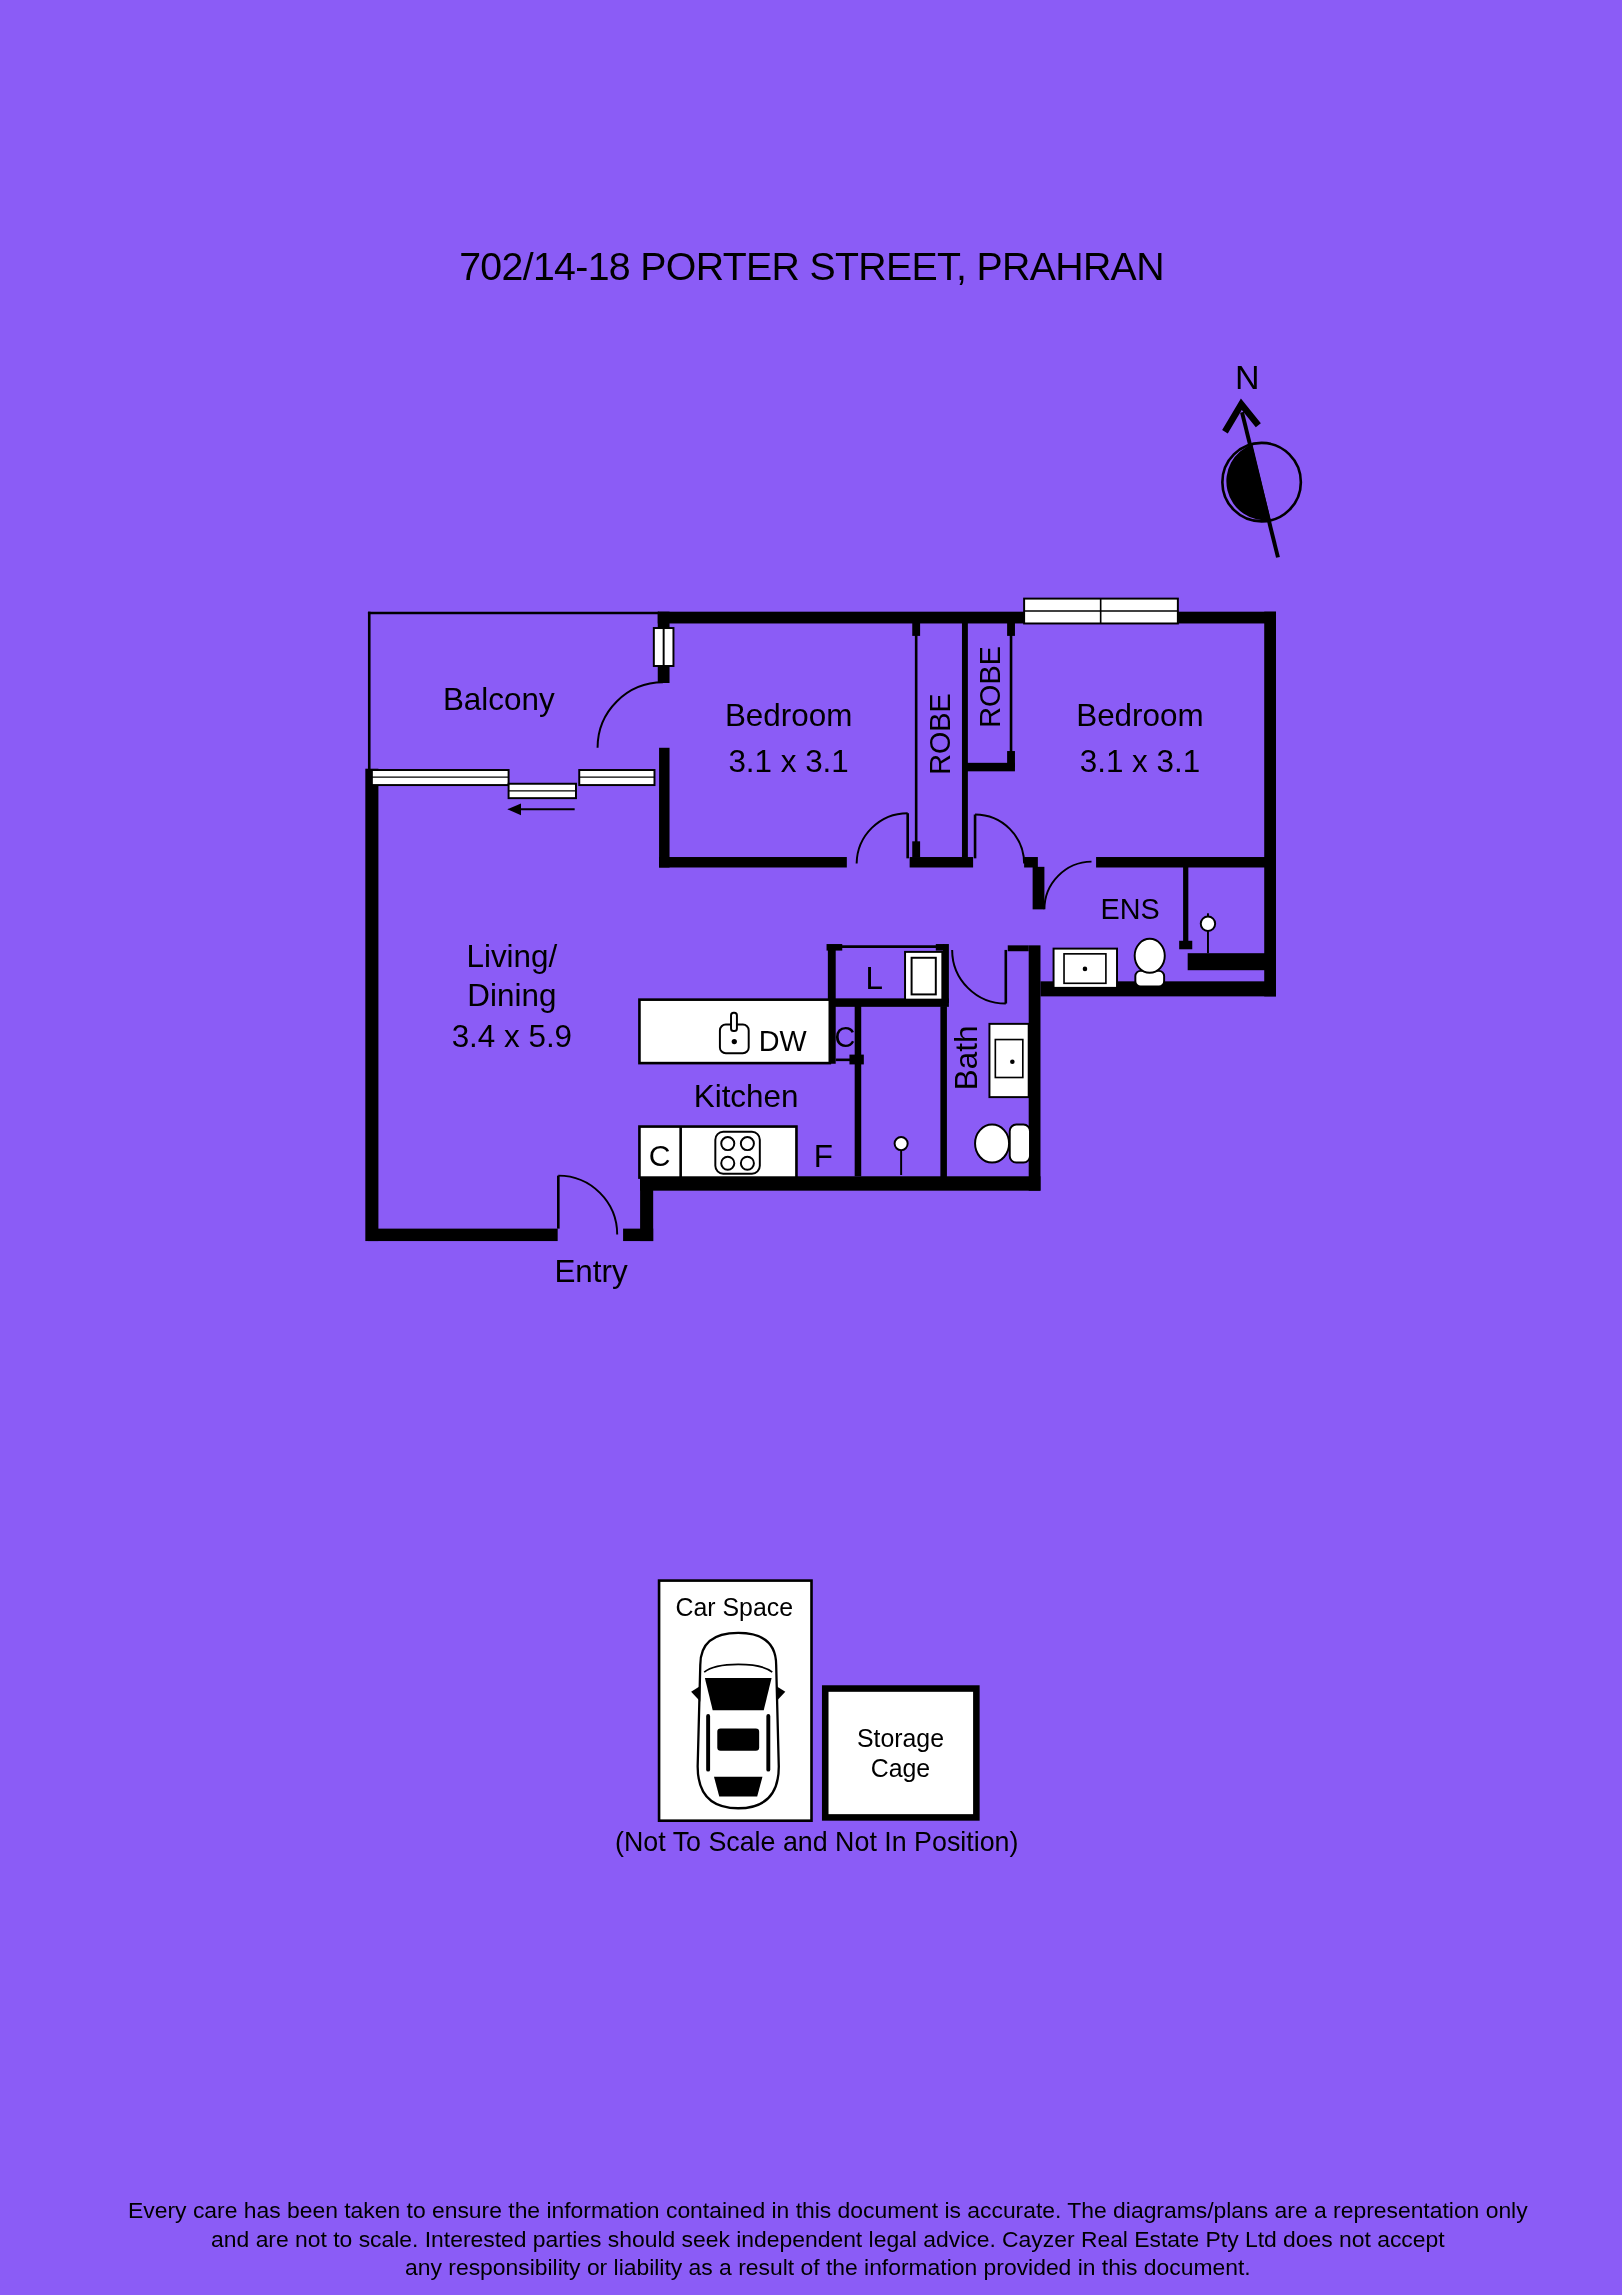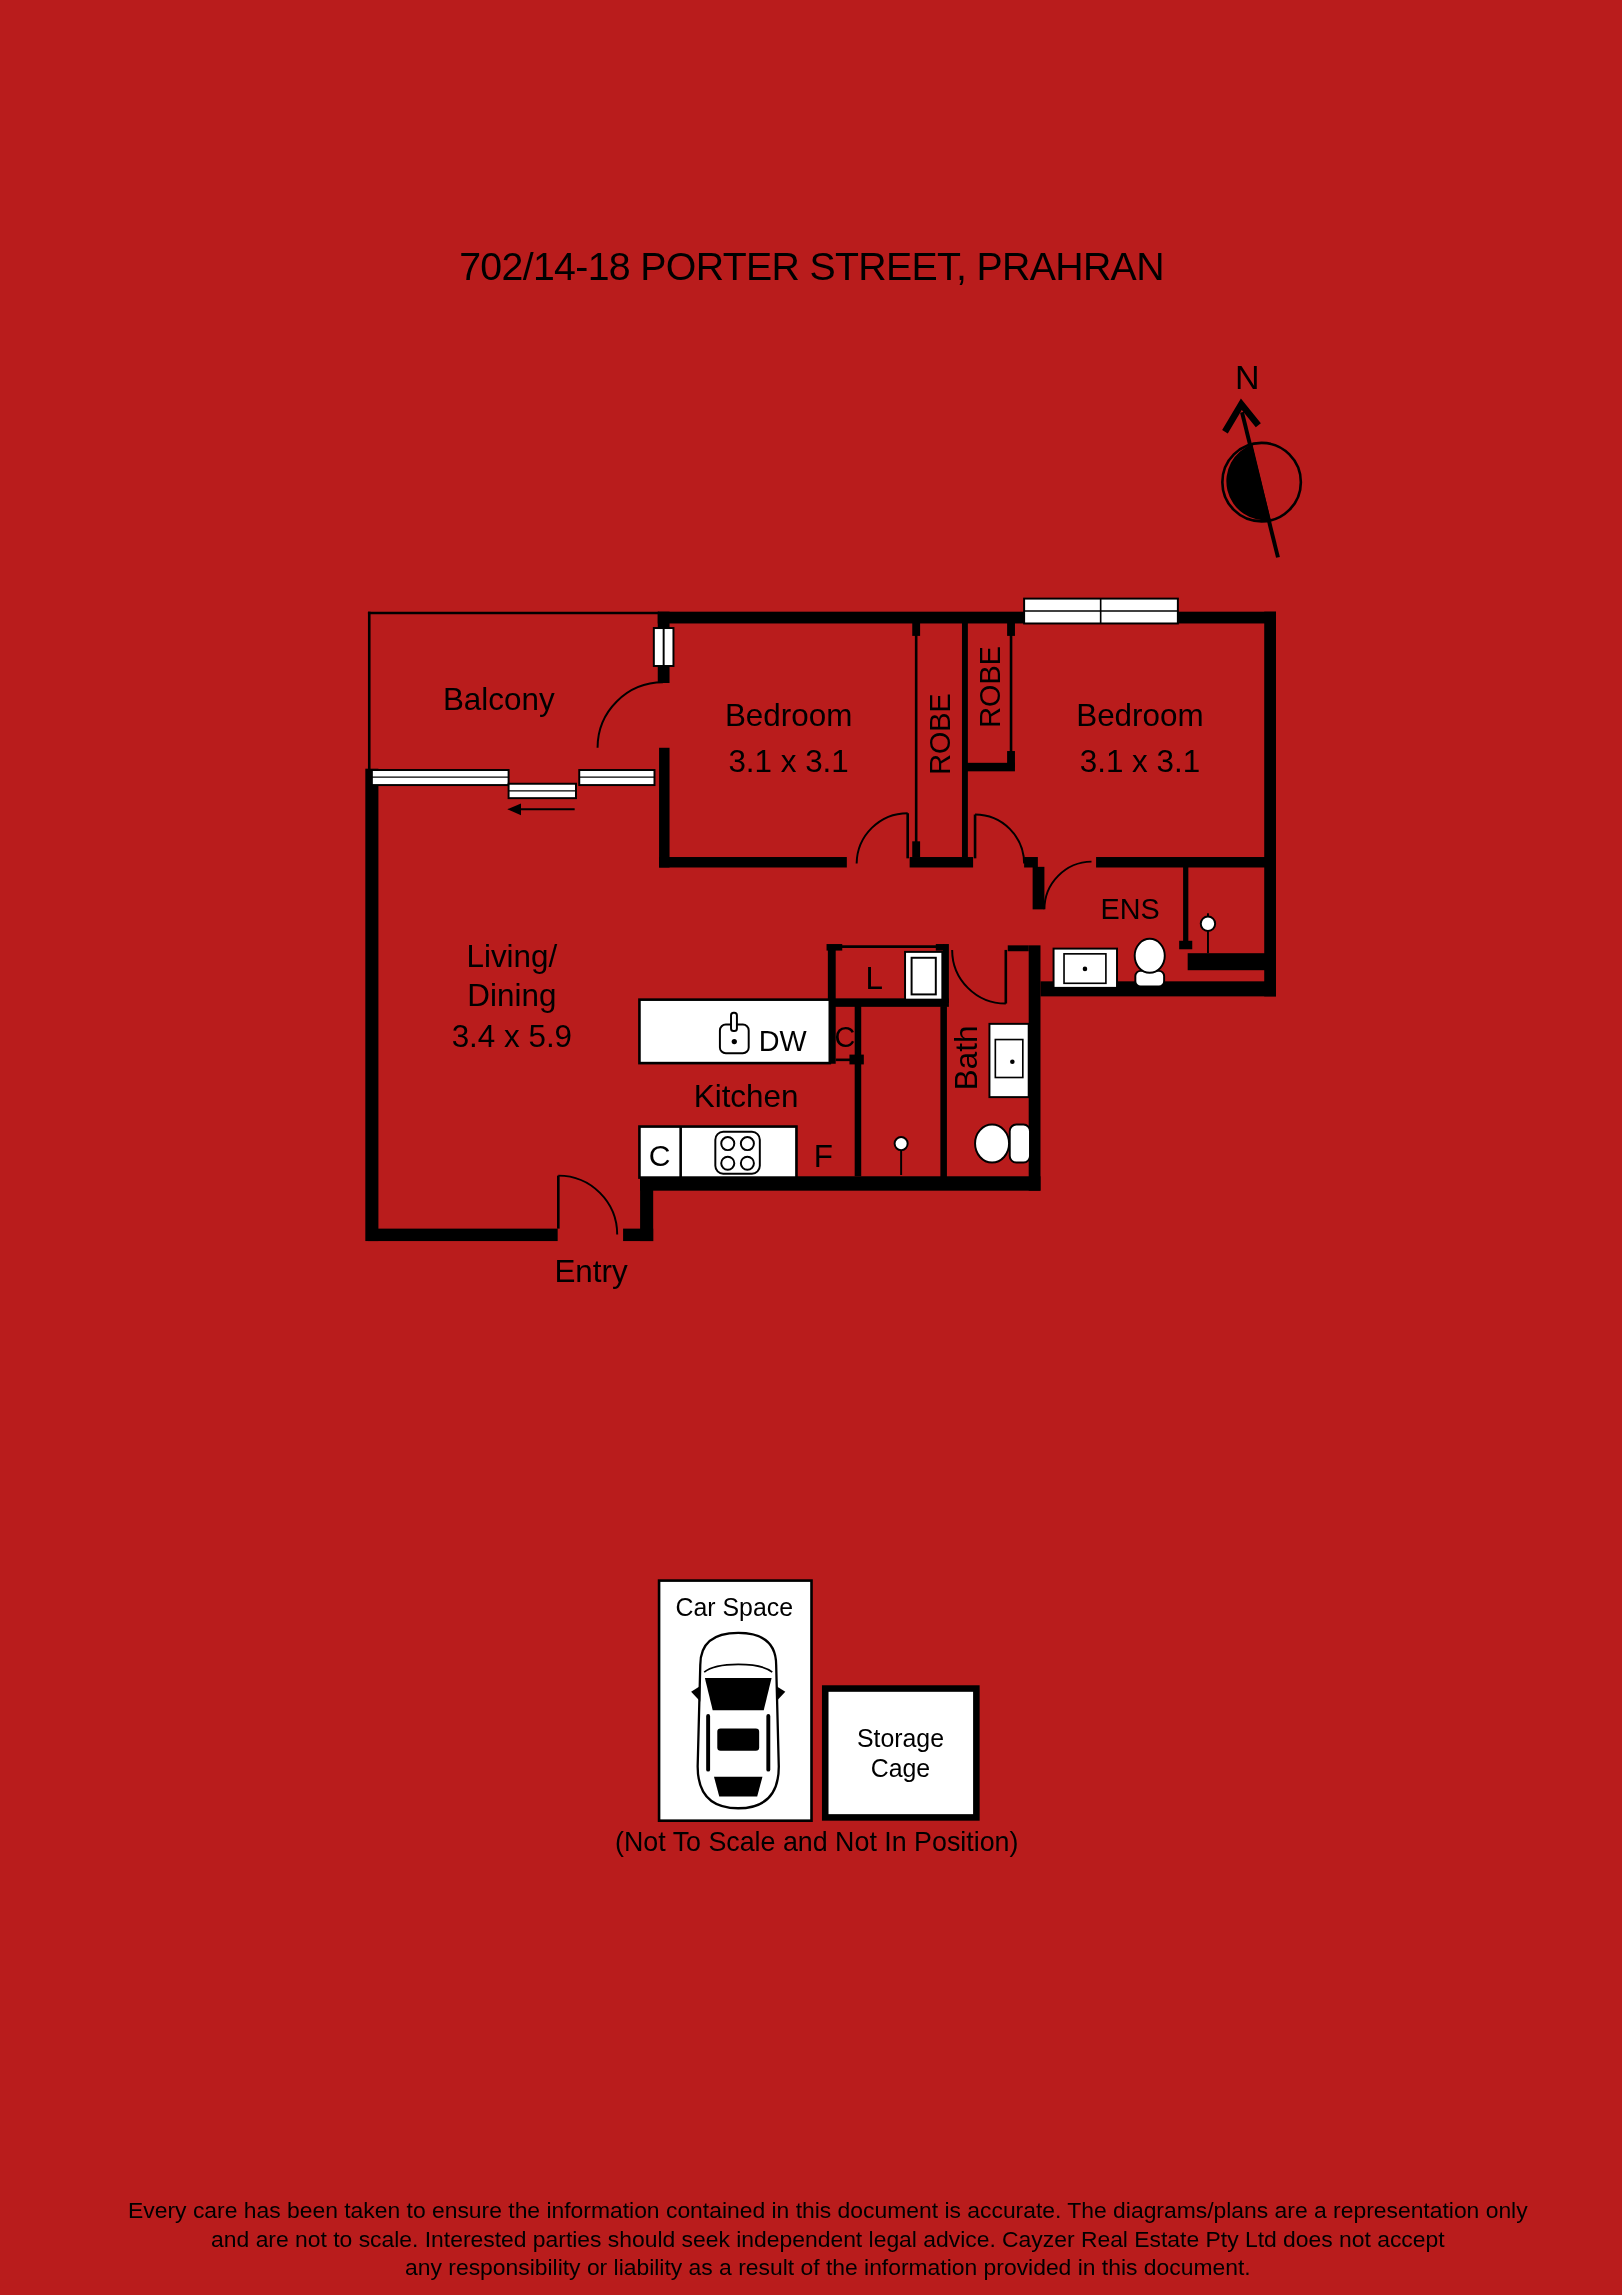--- a/index.html
+++ b/index.html
@@ -1,20 +1,20 @@
 <!DOCTYPE html>
 <html style="font-size:10.5px"><head>
 <meta charset="utf-8">
 <style>
   html,body{margin:0;padding:0;background:#ffffff;}
   .page{
     position:relative;
     width:1623px;
     height:2295px;
-    background:#b91c1c;
+    background:#8b5cf6;
     font-family:"Liberation Sans", sans-serif;
   }
   svg text{
     fill:#000;
     font-family:"Liberation Sans", sans-serif;
   }
 </style>
 </head>
 <body>
 

